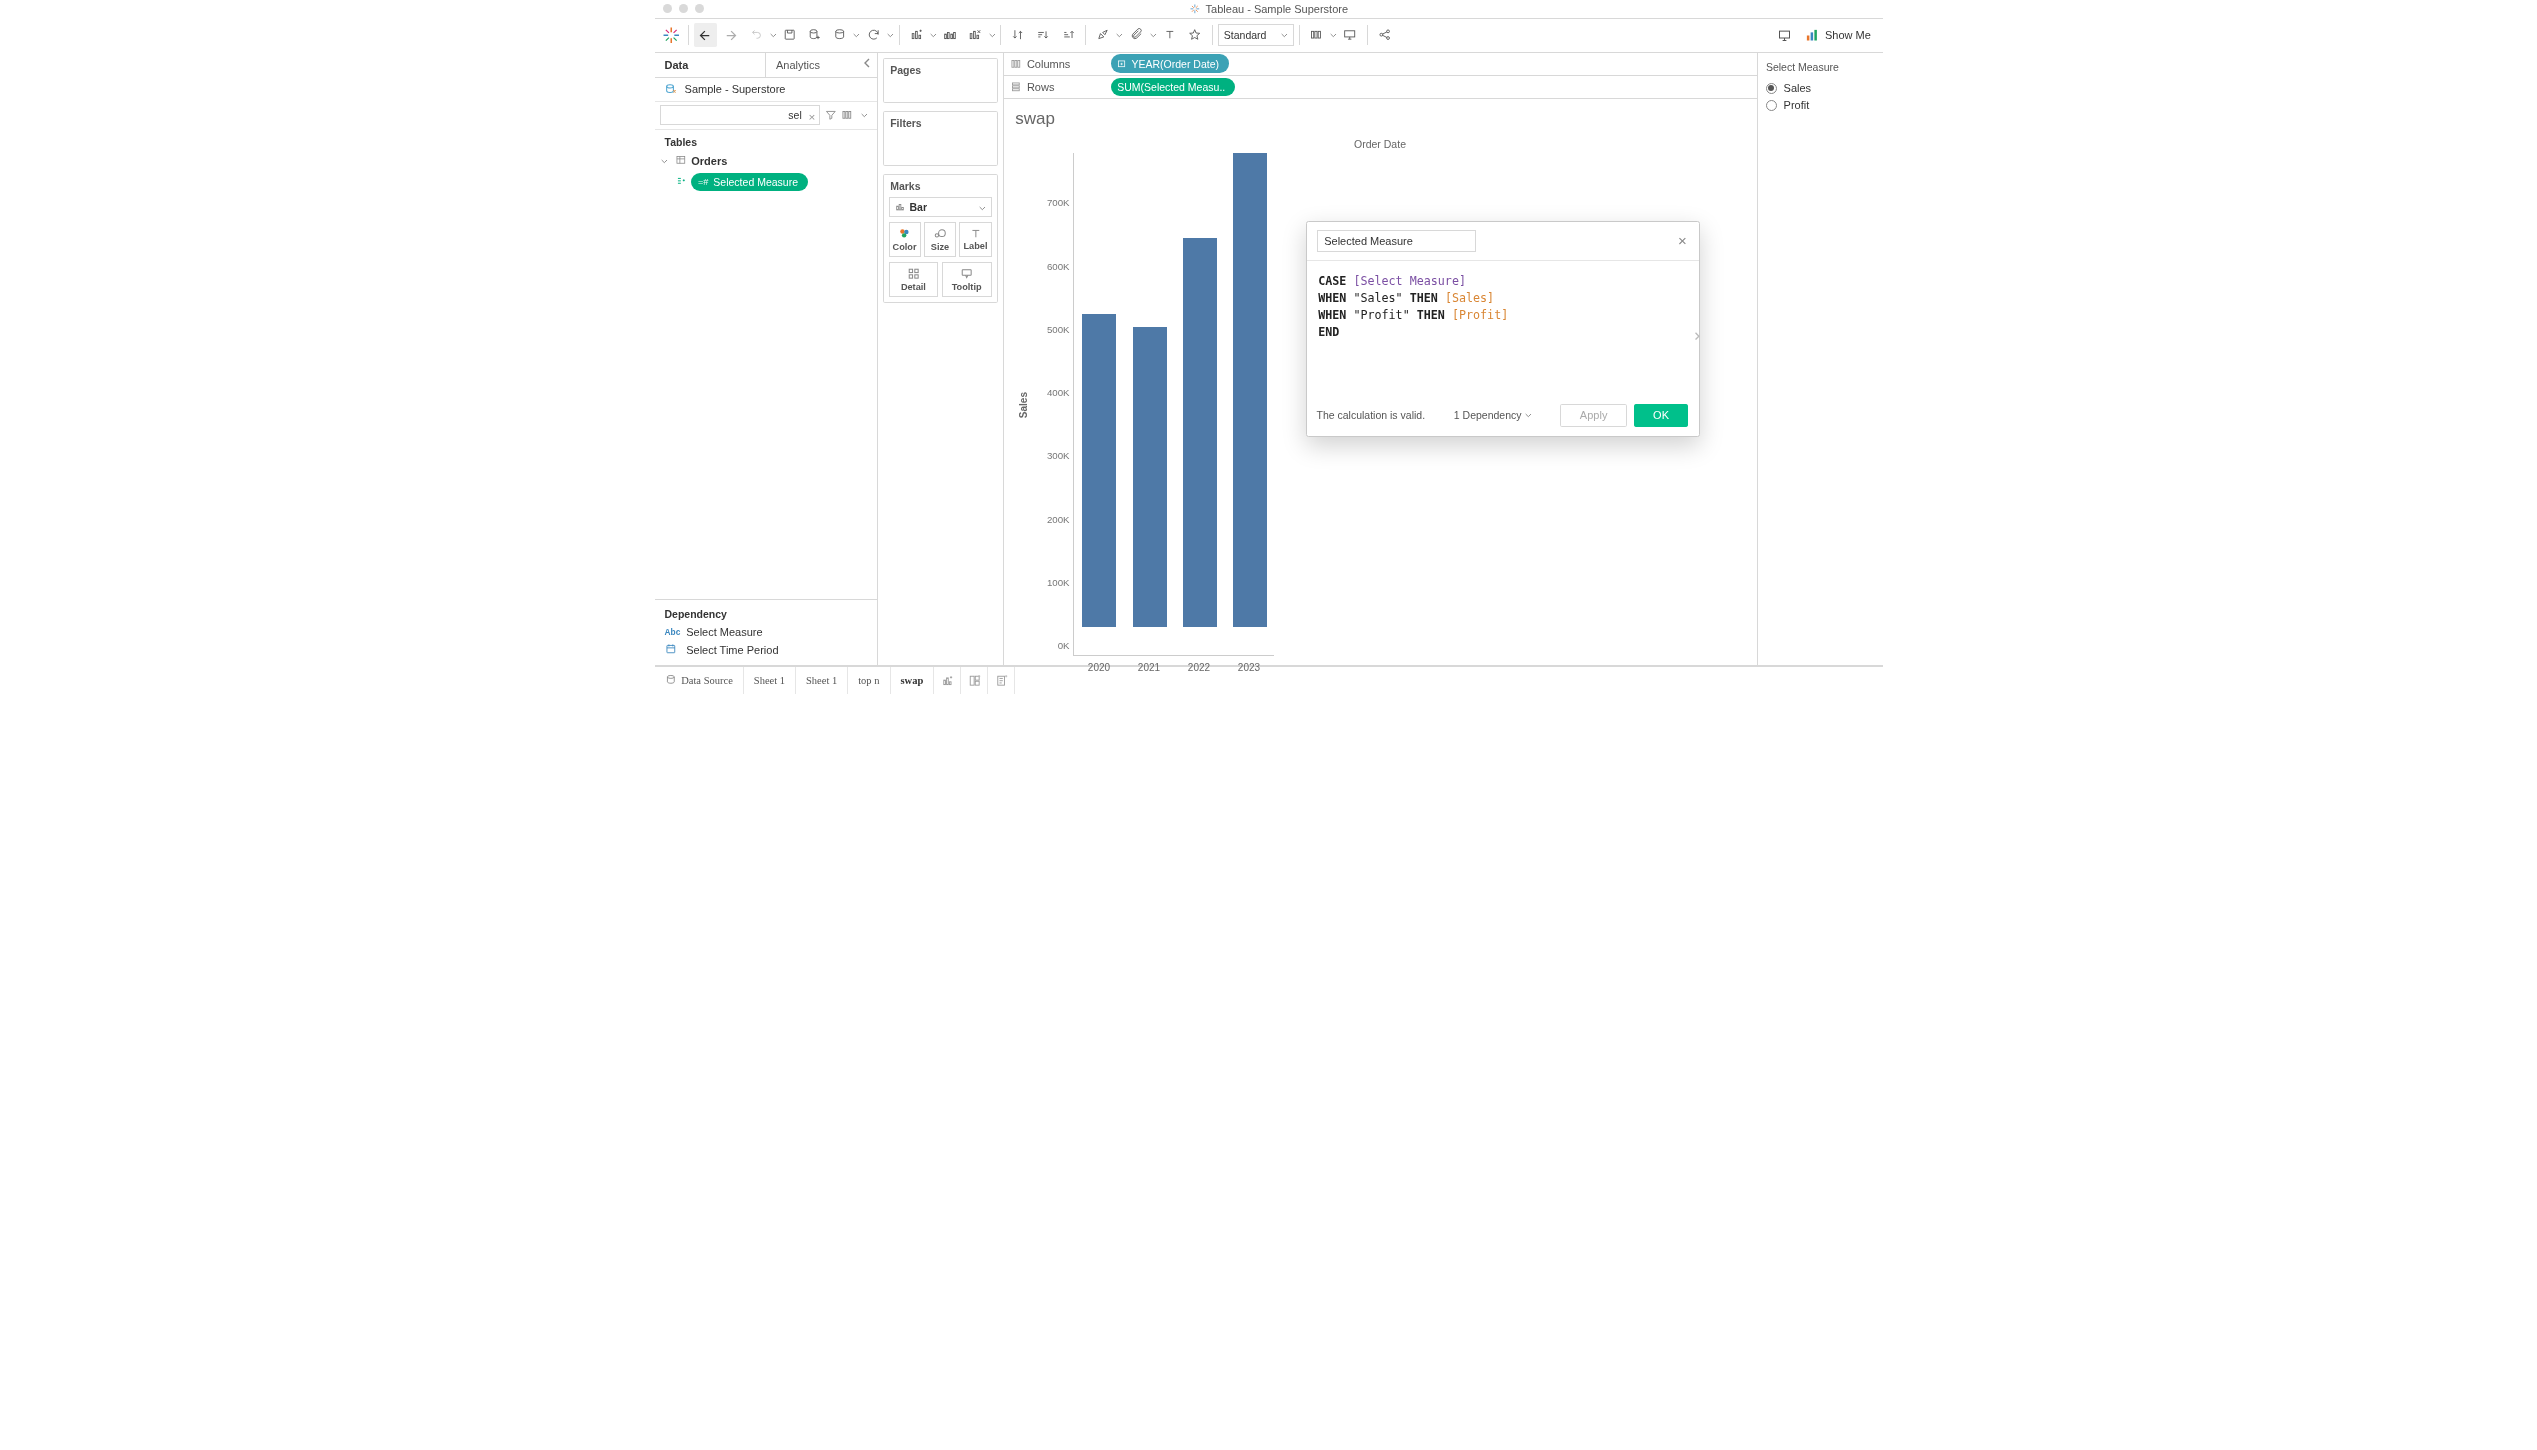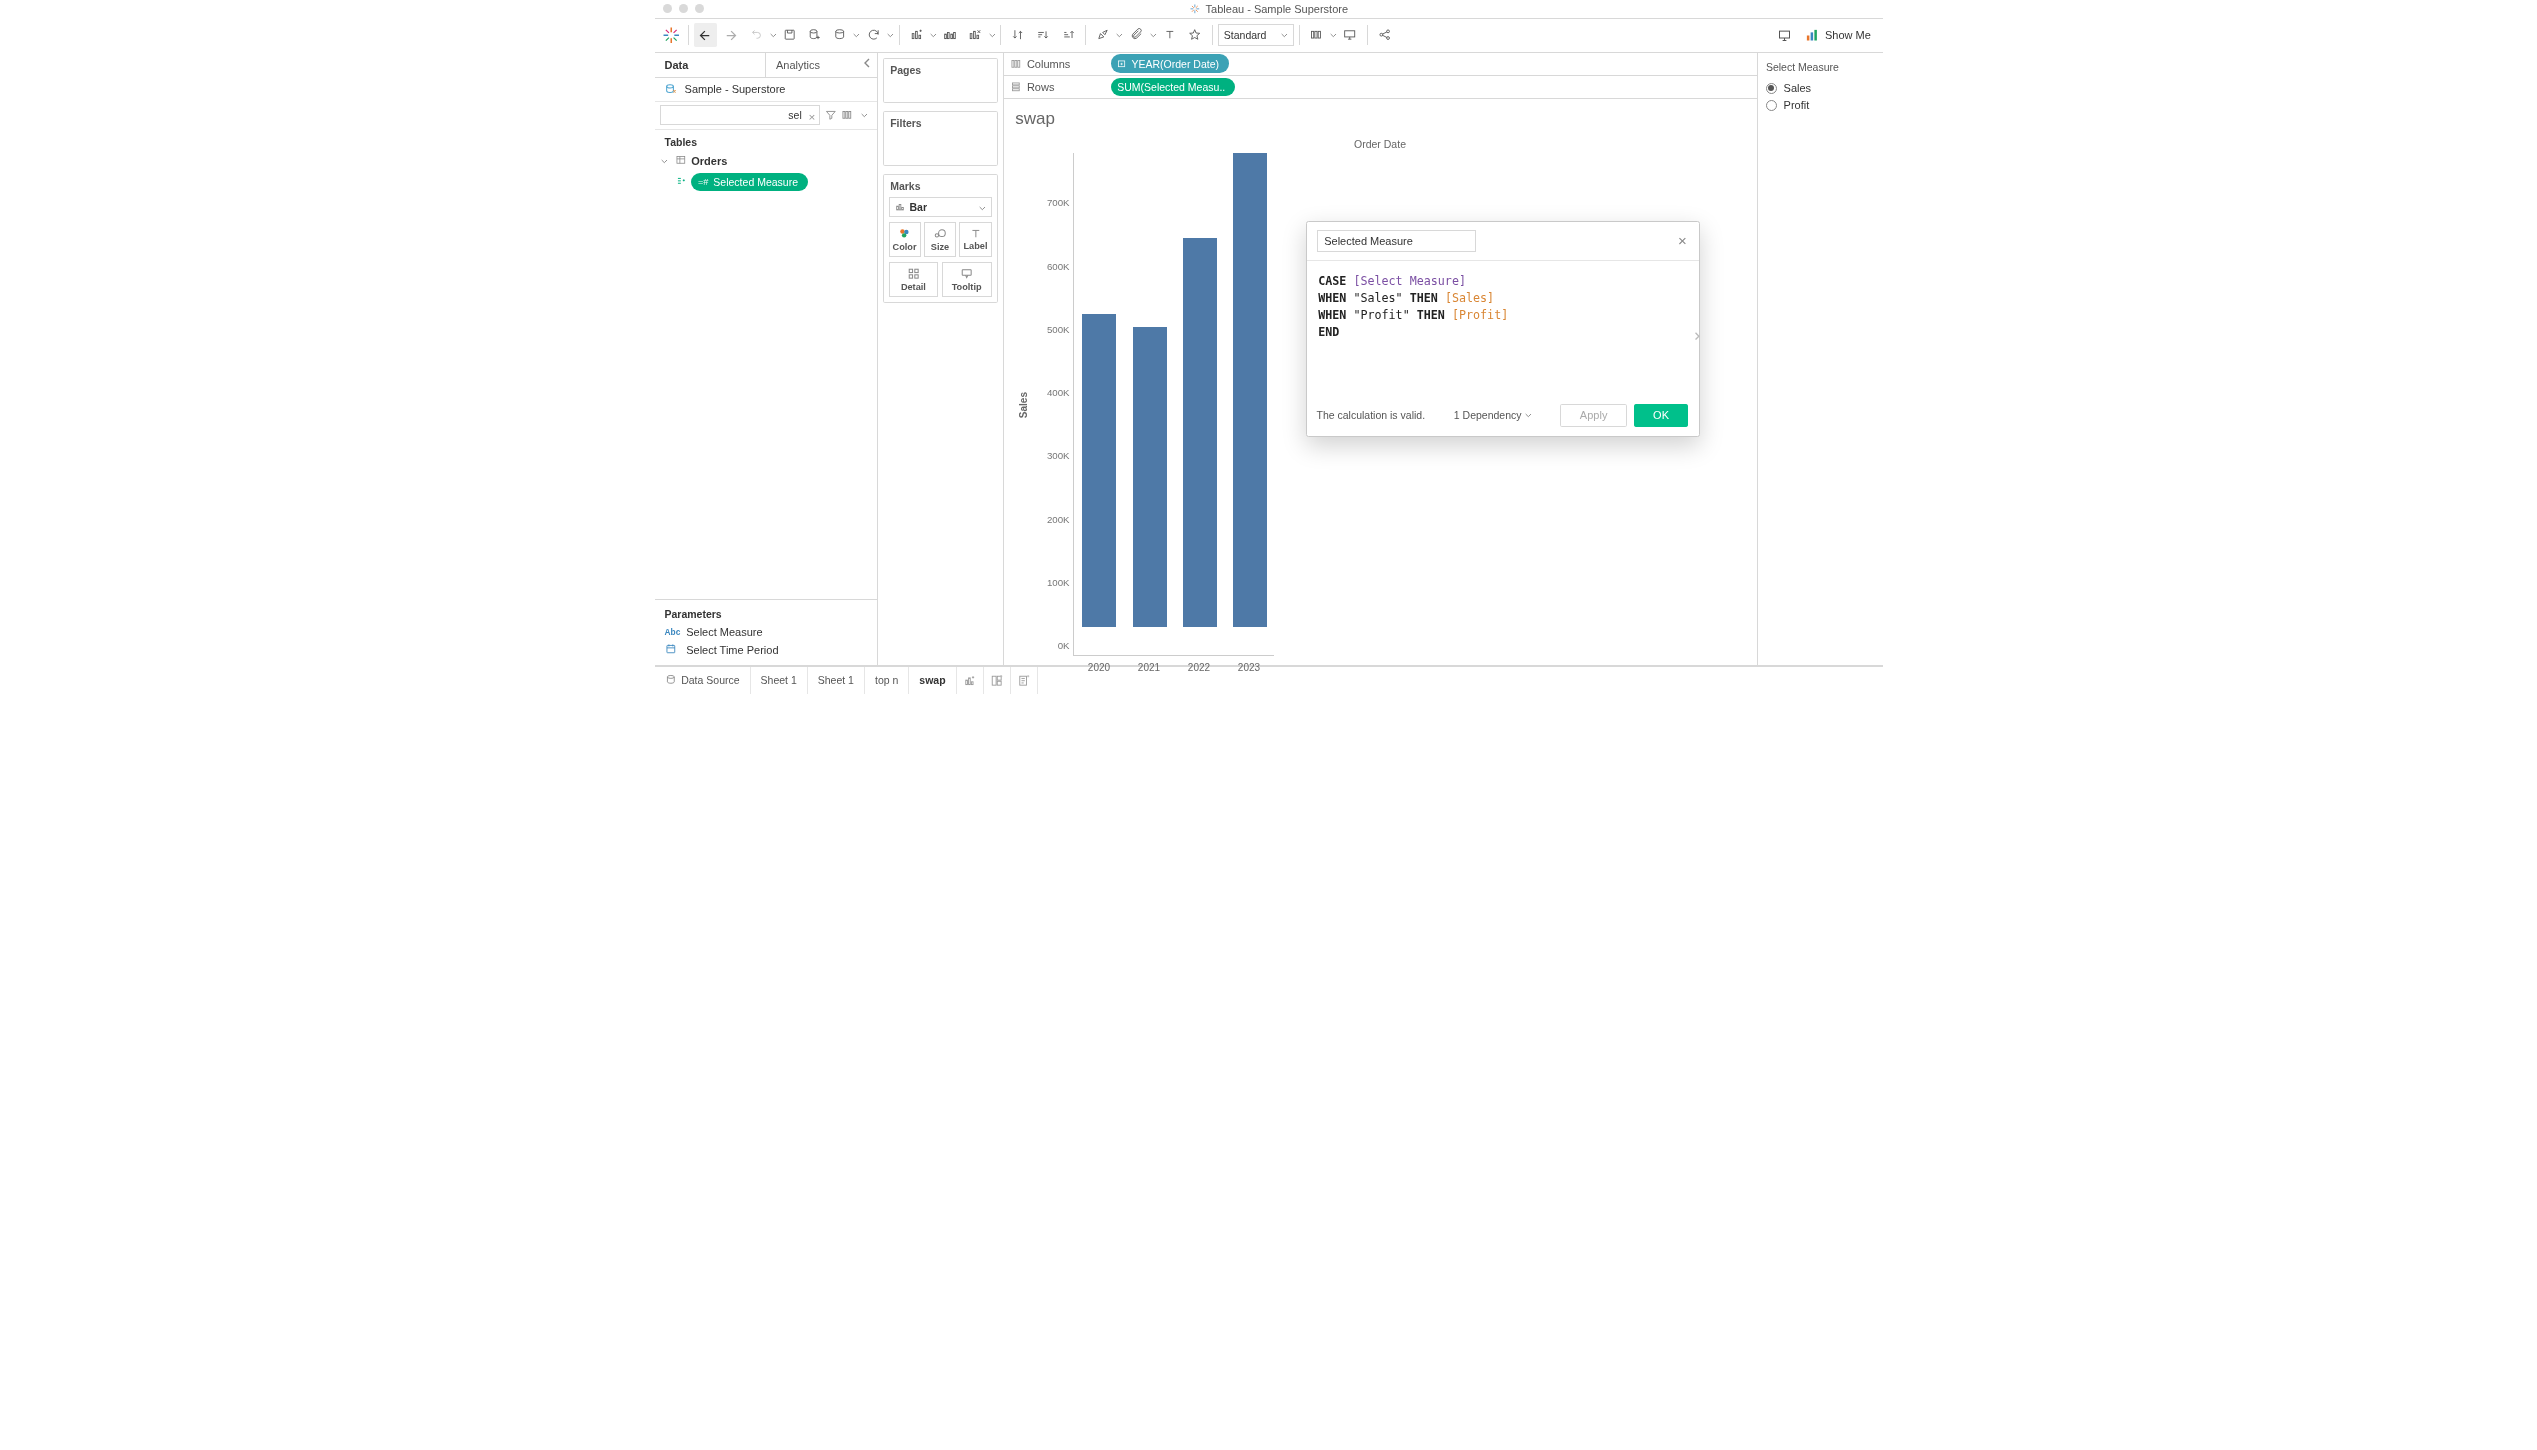--- a/index.html
+++ b/index.html
@@ -154,20 +154,21 @@
   
   .param-col .phdr{font-size:10.5px;color:#555;margin-bottom:6.7px;}
   .radio-row{display:flex;align-items:center;gap:6.7px;padding:2.5px 0;font-size:11px;}
   .radio{width:11px;height:11px;border:0.8px solid #888;border-radius:50%;display:inline-flex;align-items:center;justify-content:center;}
   .radio.sel::after{content:"";width:5.9px;height:5.9px;border-radius:50%;background:#555;}
   
   .tabs-bar { height:28.5px; display:flex; align-items:stretch; border-top:0.8px solid var(--border);}
   .tabs-bar .tab {
     padding:0 10px; display:flex; align-items:center; font-size:10.5px; color:#555;
     border-right:0.8px solid var(--border-light);
+    font-family:Liberation Serif, serif;
   }
   .tabs-bar .tab.active{background:#fff;font-weight:600;color:#333;position:relative;}
   .tabs-bar .tab.ds{gap:5px;}
   .tabs-bar .iconbtn{width:27px;display:flex;align-items:center;justify-content:center;color:#777;border-right:0.8px solid var(--border-light);}
 </style>
 </head>
 <body>
 
 <div class="titlebar">
   <div class="traffic">
@@ -456,21 +457,21 @@
             <path d="M6 7h6M6 12h6M6 17h6M16 11h4M18 9v4"></path>
           </svg>
       </span>
       <span class="pill-field">
         <span class="eq">=#</span>
         <span>Selected Measure</span>
       </span>
     </div>
     <div style="flex:1"></div>
     <div class="lpane-params">
-      <div class="params-hdr">Parameters</div>
+      <div class="params-hdr">Dependency</div>
       <div class="param-row">
         <span class="abc">Abc</span>
         <span>Select Measure</span>
       </div>
       <div class="param-row">
         <span class="cal"><svg width="11.7" height="11.7" viewBox="0 0 24 24" fill="none" stroke="currentColor" stroke-width="1.8">
               <rect x="4" y="5" width="16" height="15" rx="1"></rect>
               <path d="M4 10h16M8 3v4M16 3v4"></path>
             </svg></span>
         <span>Select Time Period</span>

